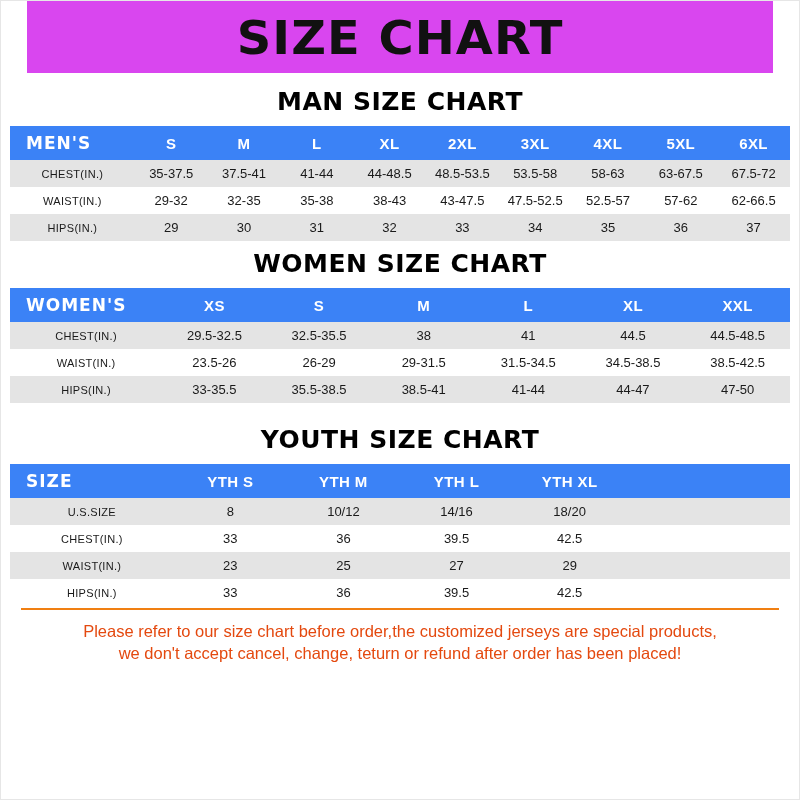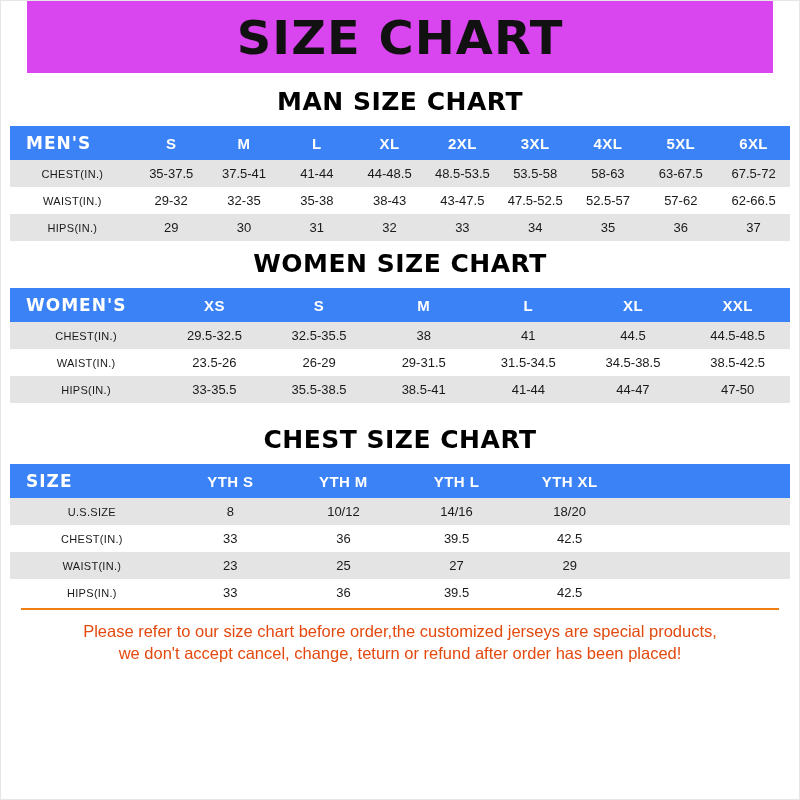--- a/index.html
+++ b/index.html
@@ -264,21 +264,21 @@
           <td>38.5-41</td>
           <td>41-44</td>
           <td>44-47</td>
           <td>47-50</td>
         </tr>
       </tbody>
     </table>
   </div>
 
   <div class="section">
-    <div class="section-title youth-title">CHEST SIZE CHART</div>
+    <div class="section-title youth-title">YOUTH SIZE CHART</div>
     <table class="size youth-table">
       <colgroup>
         <col class="c0">
           <col>
           <col>
           <col>
           <col>
           <col class="pad">
       </colgroup>
       <thead>

